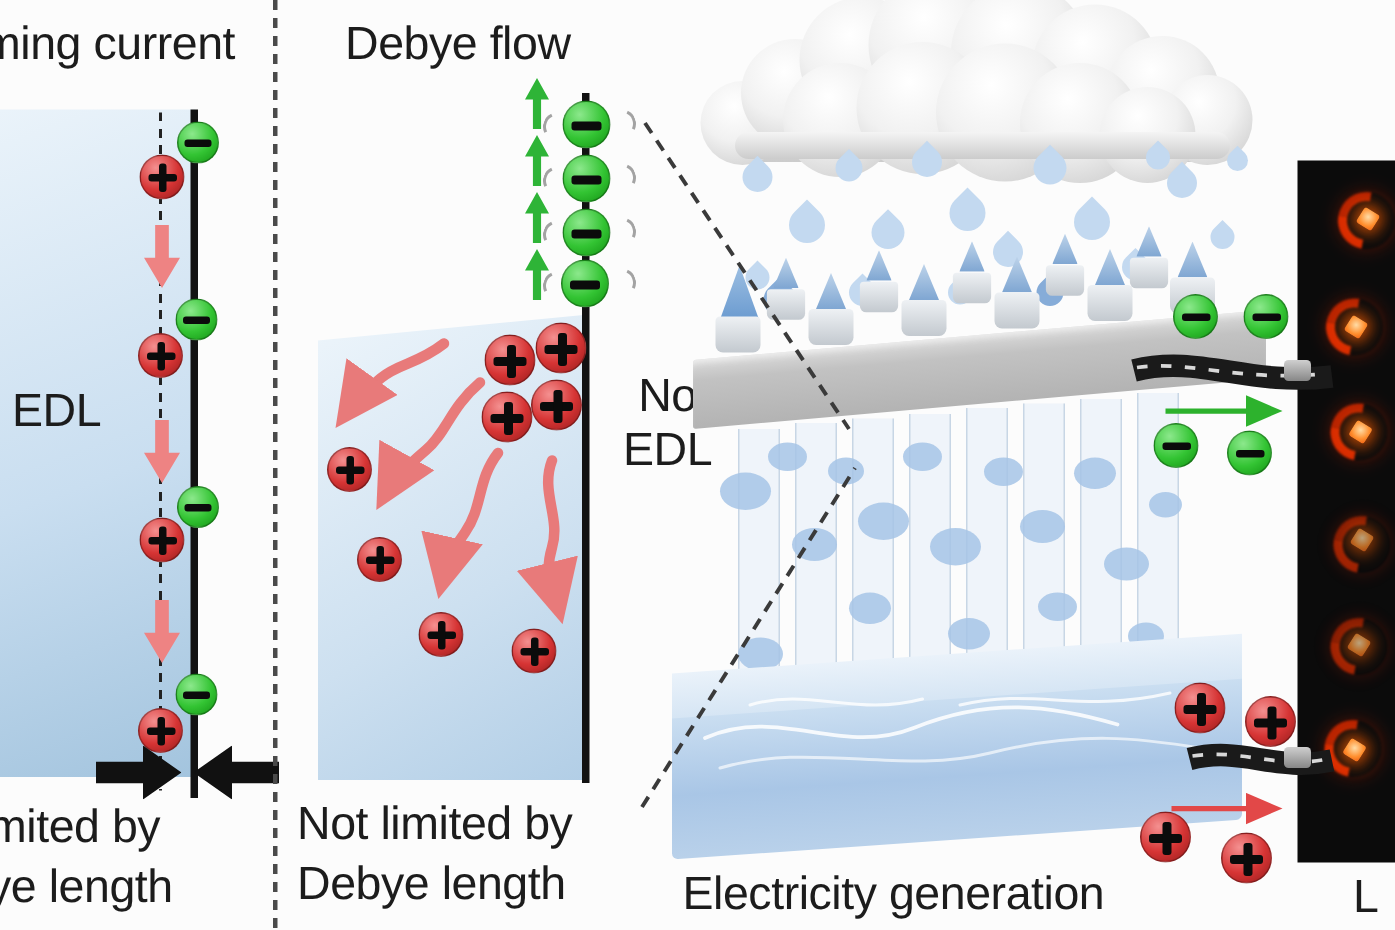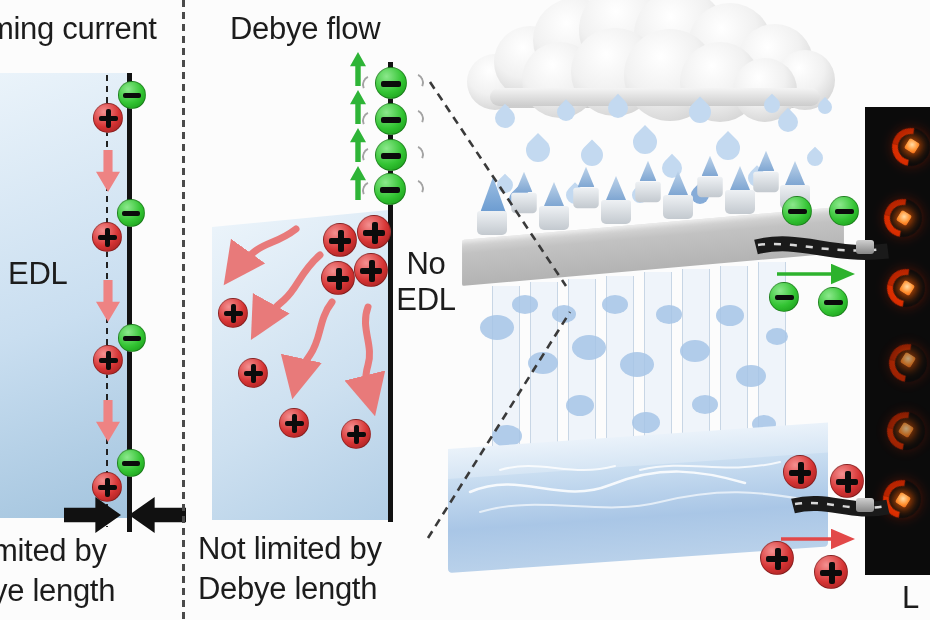--- a/index.html
+++ b/index.html
@@ -146,21 +146,21 @@
   <div class="chg green s32" style="left:375px;top:67px;"></div>
   <div class="chg green s32" style="left:375px;top:103px;"></div>
   <div class="chg green s32" style="left:375px;top:139px;"></div>
   <div class="chg green s32" style="left:374px;top:173px;"></div>
 
   <div class="barrow up-green" style="left:350px;top:52px;"></div>
   <div class="barrow up-green" style="left:350px;top:90px;"></div>
   <div class="barrow up-green" style="left:350px;top:128px;"></div>
   <div class="barrow up-green" style="left:350px;top:166px;"></div>
 
-  <div class="lbl" style="left:386px;top:246px;width:80px;text-align:center;white-space:normal;line-height:36px;"><span>No</span><br>
+  <div class="lbl" style="left:405px;top:246px;width:80px;text-align:center;white-space:normal;line-height:36px;"><span>No</span><br>
        <span>EDL</span></div>
 
   <div class="chg red s34" style="left:323px;top:223px;"></div>
   <div class="chg red s34" style="left:357px;top:215px;"></div>
   <div class="chg red s34" style="left:321px;top:261px;"></div>
   <div class="chg red s34" style="left:354px;top:253px;"></div>
   <div class="chg red s30" style="left:218px;top:298px;"></div>
   <div class="chg red s30" style="left:238px;top:358px;"></div>
   <div class="chg red s30" style="left:279px;top:408px;"></div>
   <div class="chg red s30" style="left:341px;top:419px;"></div>
@@ -254,20 +254,21 @@
   <div class="plug" style="left:716px;top:305px;width:28px;height:21px;"></div>
   <div class="plug" style="left:736px;top:365px;width:30px;height:22px;"></div>
   <div class="plug" style="left:752px;top:415px;width:24px;height:18px;"></div>
   <div class="plug" style="left:766px;top:328px;width:22px;height:17px;"></div>
   <div class="plug" style="left:688px;top:445px;width:26px;height:19px;"></div>
   <div class="plug" style="left:560px;top:445px;width:26px;height:19px;"></div>
 
   <div class="basin-top"></div>
   <div class="basin-front"></div>
 
+  <div class="lbl" style="left:455px;top:578px;">Electricity generation</div>
 
   <div class="chg green s30 z5" style="left:782px;top:196px;"></div>
   <div class="chg green s30 z5" style="left:829px;top:196px;"></div>
   <div class="chg green s30 z5" style="left:769px;top:282px;"></div>
   <div class="chg green s30 z5" style="left:818px;top:287px;"></div>
   <div class="chg red s34 z5" style="left:783px;top:455px;"></div>
   <div class="chg red s34 z5" style="left:830px;top:464px;"></div>
   <div class="chg red s34 z5" style="left:760px;top:541px;"></div>
   <div class="chg red s34 z5" style="left:814px;top:555px;"></div>
 

